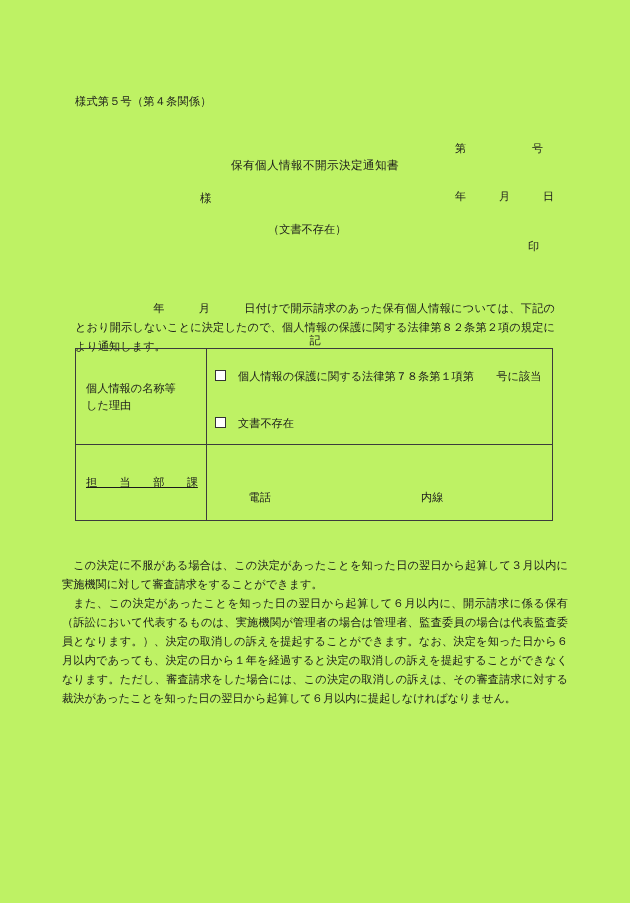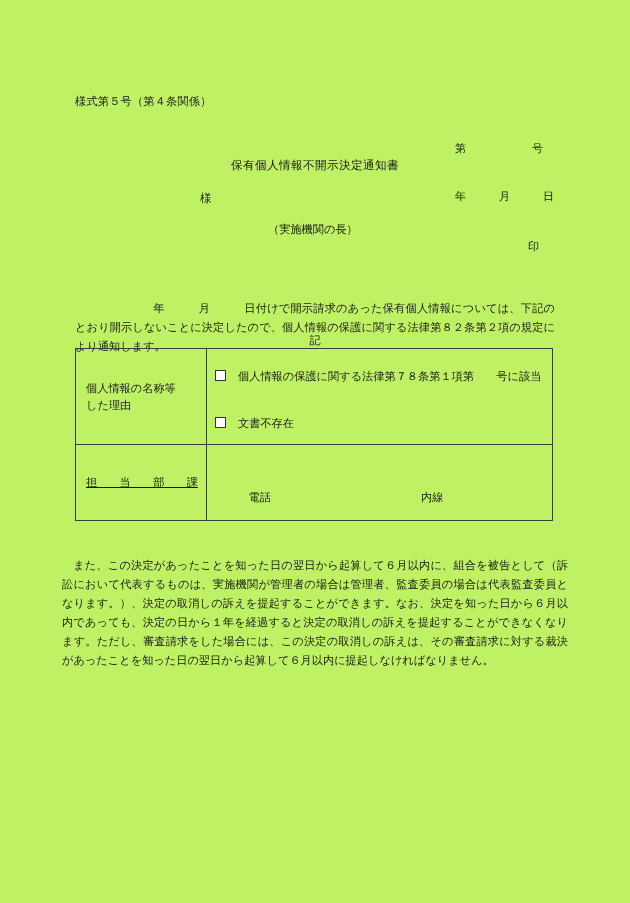--- a/index.html
+++ b/index.html
@@ -172,21 +172,21 @@
 
   <div class="abs doc-number-block">
     <span class="doc-number-line">第　　　　　　号</span>
     <span class="doc-number-line">年　　　月　　　日</span>
   </div>
 
   <div class="abs doc-title">保有個人情報不開示決定通知書</div>
 
   <div class="abs addressee">様</div>
 
-  <div class="abs issuer">（実施機関の長）</div>
+  <div class="abs issuer">（文書不存在）</div>
 
   <div class="abs seal">印</div>
 
   <div class="abs intro">
     <span class="lead-indent"></span><span>年　　　月　　　日付けで開示請求のあった保有個人情報については、下記のとおり開示しないことに決定したので、個人情報の保護に関する法律第８２条第２項の規定により通知します。</span>
   </div>
 
   <div class="abs ki">記</div>
 
   <table class="tbl">
@@ -217,16 +217,17 @@
         <td class="tel-cell">
           <div class="tel-inner">
             <span>電話</span><span class="tel-ext"></span><span>内線</span>
           </div>
         </td>
       </tr>
     </tbody>
   </table>
 
   <div class="abs notes">
-    <p class="note-p">また、この決定があったことを知った日の翌日から起算して６月以内に、組合を被告として（訴訟において代表するものは、実施機関が管理者の場合は管理者、監査委員の場合は代表監査委員となります。）、決定の取消しの訴えを提起することができます。なお、決定を知った日から６月以内であっても、決定の日から１年を経過すると決定の取消しの訴えを提起することができなくなります。ただし、審査請求をした場合には、この決定の取消しの訴えは、その審査請求に対する裁決があったことを知った日の翌日から起算して６月以内に提起しなければなりません。</p>
+    <p class="note-p">この決定に不服がある場合は、この決定があったことを知った日の翌日から起算して３月以内に実施機関に対して審査請求をすることができます。</p>
+    <p class="note-p">また、この決定があったことを知った日の翌日から起算して６月以内に、開示請求に係る保有（訴訟において代表するものは、実施機関が管理者の場合は管理者、監査委員の場合は代表監査委員となります。）、決定の取消しの訴えを提起することができます。なお、決定を知った日から６月以内であっても、決定の日から１年を経過すると決定の取消しの訴えを提起することができなくなります。ただし、審査請求をした場合には、この決定の取消しの訴えは、その審査請求に対する裁決があったことを知った日の翌日から起算して６月以内に提起しなければなりません。</p>
   </div>
 
 </div>
 
 </body></html>

